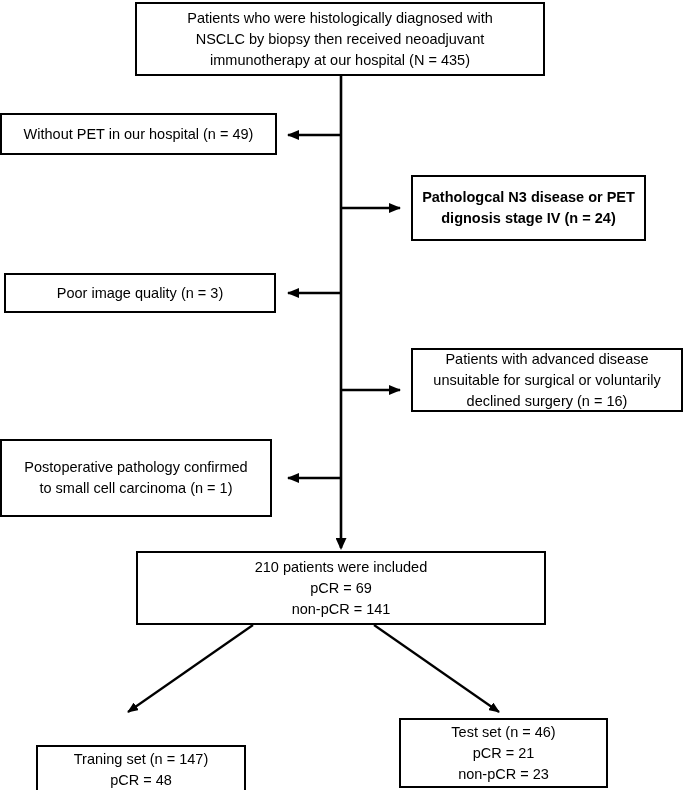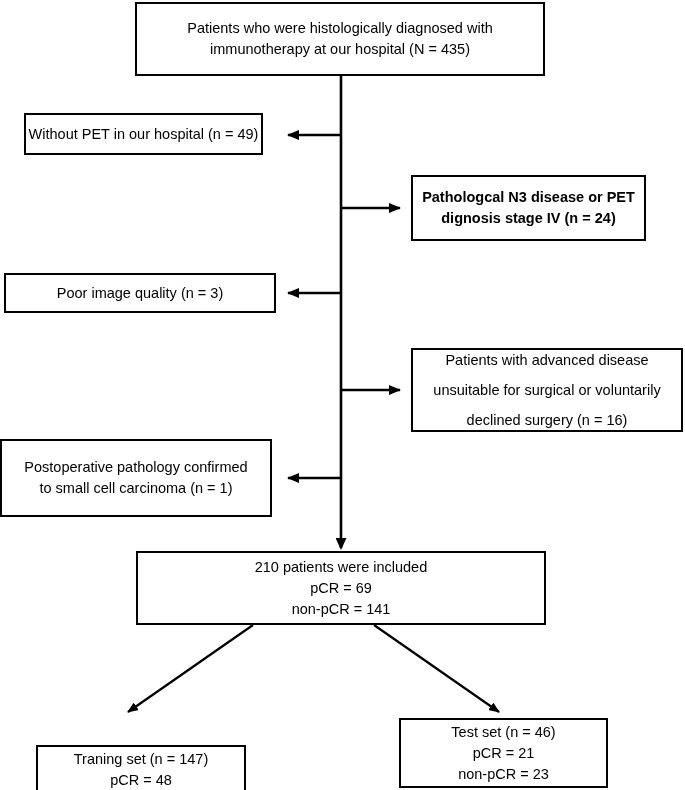--- a/index.html
+++ b/index.html
@@ -85,37 +85,38 @@
 
     <line x1="341" y1="478" x2="288" y2="478" stroke="#000000" stroke-width="2.4" marker-end="url(#arrow-right)"></line>
 
     <line x1="253" y1="625" x2="128" y2="712" stroke="#000000" stroke-width="2.2" marker-end="url(#arrow-diag)"></line>
 
     <line x1="374" y1="625" x2="499" y2="712" stroke="#000000" stroke-width="2.2" marker-end="url(#arrow-diag)"></line>
   </svg>
 
   <div class="node" style="left:135px; top:2px; width:410px; height:74px;">
     <span class="line">Patients who were histologically diagnosed with</span>
+    <span class="line">NSCLC by biopsy then received neoadjuvant</span>
     <span class="line">immunotherapy at our hospital (N = 435)</span>
   </div>
 
-  <div class="node" style="left:0px; top:113px; width:239px; height:42px;margin-left:24px;">
+  <div class="node" style="left:0px; top:113px; width:277px; height:42px;">
     <span class="line">Without PET in our hospital (n = 49)</span>
   </div>
 
   <div class="node" style="left:411px; top:175px; width:235px; height:66px;font-weight:bold;">
     <span class="line">Pathologcal N3 disease or PET</span>
     <span class="line">dignosis stage IV (n = 24)</span>
   </div>
 
   <div class="node" style="left:4px; top:273px; width:272px; height:40px;">
     <span class="line">Poor image quality (n = 3)</span>
   </div>
 
-  <div class="node" style="left:411px; top:348px; width:272px; height:84px;gap:9px;">
+  <div class="node" style="left:411px; top:348px; width:272px; height:64px;">
     <span class="line">Patients with advanced disease</span>
     <span class="line">unsuitable for surgical or voluntarily</span>
     <span class="line">declined surgery (n = 16)</span>
   </div>
 
   <div class="node" style="left:0px; top:439px; width:272px; height:78px;">
     <span class="line">Postoperative pathology confirmed</span>
     <span class="line">to small cell carcinoma (n = 1)</span>
   </div>
 

